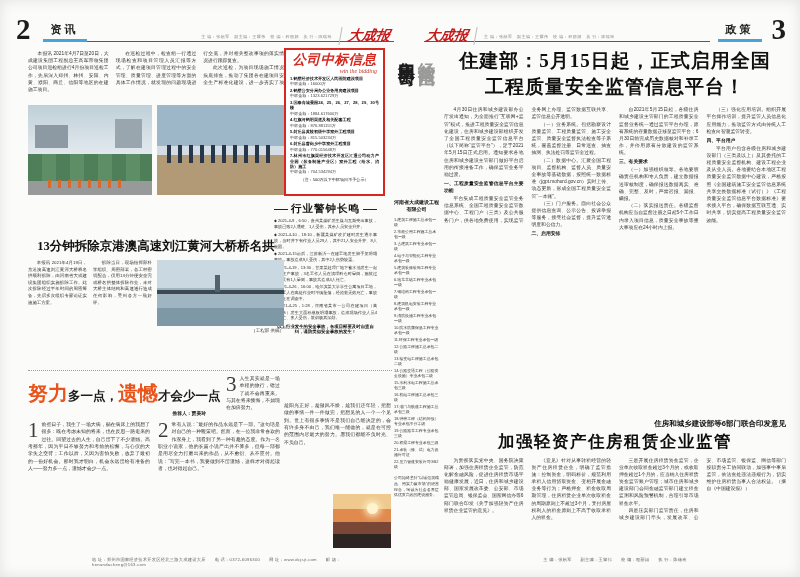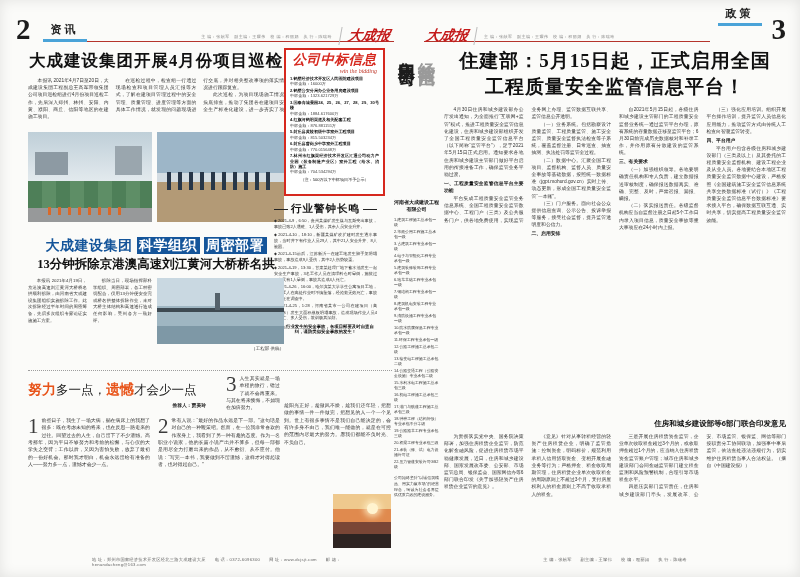--- a/index.html
+++ b/index.html
@@ -14,21 +14,21 @@
   .pageno { font:700 29px "Liberation Serif","DejaVu Serif",serif; line-height:.85; color:#1c1c1c; }
   .sec { font-size:11px; font-weight:bold; letter-spacing:3px; color:#222;
          border-bottom:3px solid #4aa3d8; padding:0 8px 2px; margin:0 0 0 12px; }
   .rulewrap { flex:1; display:flex; align-items:flex-end; justify-content:flex-end;
               border-bottom:1.5px solid #b5342c; height:100%; }
   .mast { font-size:4px; color:#8a8a8a; letter-spacing:.5px; margin:0 8px 2px 8px; white-space:nowrap; }
   .logo { font:italic 700 14px "DejaVu Serif",serif; color:#c41b1b; transform:skewX(-10deg);
           padding:0 4px 0 7px; margin-bottom:-4px; white-space:nowrap; }
   .hdr-left .logo { border-left:1px solid #bbb; }
   .hdr-right .logo{ border-right:1px solid #bbb; padding:0 7px 0 2px; }
-  .hdr-right .sec { margin:0 10px 16px 8px; }
+  .hdr-right .sec { margin:0 10px 0 8px; }
 
   
   .tx p { font-size:4.8px; line-height:1.5; text-align:justify; text-indent:2em; color:#333; }
   .tx p.b { font-weight:bold; text-indent:0; color:#111; margin:1.5px 0 1px; }
 
   
   .a1 { position:absolute; left:28px; top:50px; width:256px; }
   .a1 h1 { font:700 16.5px "Liberation Serif","DejaVu Serif",serif; text-align:center;
            letter-spacing:1px; color:#111; margin-bottom:5px; }
   .a1body { column-count:3; column-gap:7px; height:50px; overflow:hidden; }
@@ -92,22 +92,22 @@
   .a2ph .deck{ position:absolute; top:46%; left:0; width:100%; height:6%; background:#3e4a52; }
   .a2ph .pyl { position:absolute; top:22%; left:46%; width:4%; height:26%; background:#55626b; }
   .a2cap { text-align:right; font-size:4.5px; color:#333; margin-top:2px; }
 
   
   .dotline { position:absolute; left:28px; top:370px; width:364px; border-top:1.5px dotted #9d9d9d; }
   .essay { position:absolute; left:28px; top:375px; width:252px; height:173px; overflow:hidden; }
   .e-top { display:flex; gap:6px; }
   .e-head { width:192px; padding-top:5px; }
   .e-line { white-space:nowrap; }
-  .e-big { font-size:14px; font-weight:bold; color:#e8541a; }
-  .e-mid { font-size:12.5px; font-weight:normal; color:#1d1d1d; }
+  .e-big { font-size:20px; font-weight:bold; color:#e8541a; }
+  .e-mid { font-size:12.5px; font-weight:bold; color:#1d1d1d; }
   .e-rec { text-align:right; font-size:4.8px; font-weight:bold; color:#222; margin:3px 14px 0 0; }
   .e-stub { flex:1; font-size:4.9px; line-height:1.5; text-align:justify; color:#333; }
   .e-cols { display:flex; gap:8px; margin-top:5px; height:130px; overflow:hidden; }
   .e-col { flex:1; font-size:4.9px; line-height:1.5; text-align:justify; color:#333; }
   .dc { float:left; font:400 21px "Liberation Serif","DejaVu Serif",serif; color:#3c3c3c;
         margin:1px 3px 0 0; line-height:.85; }
   .e4 { position:absolute; left:284px; top:402px; width:107px; height:146px; overflow:hidden;
         display:flex; flex-direction:column; }
   .e4 .e-col { flex:1; }
   .e4photo { width:58px; height:54px; margin:3px 0 0 auto; position:relative; overflow:hidden;
@@ -151,21 +151,20 @@
     <div class="rulewrap" style="justify-content:flex-start;">
       <div class="logo">大成报</div>
       <div class="mast">主 编：张献军　副主编：王耀伟　校 编：程丽娟　执 行：陈瑞玲</div>
       <div style="flex:1"></div>
     </div>
     <div class="sec">政策</div>
     <div class="pageno">3</div>
   </div>
 
   <div class="a1">
-    <h1>大成建设集团开展4月份项目巡检</h1>
     <div class="a1body tx">
 
     <p>本报讯 2021年4月7日至20日，大成建设集团工程副总王高军带领集团公司项目巡检组进行4月份项目巡检工作，先后深入郑州、林州、安阳、内黄、濮阳、商丘、信阳等地区的在建施工项目。</p>
         <p>在巡检过程中，检查组一行通过现场检查和项目管理人员汇报等方式，了解在建项目管理过程中的安全管理、质量管理、进度管理等方面的具体工作情况，就发现的问题现场进行交底，并对相关整改事项的落实情况进行跟踪复查。</p>
         <p>此次巡检，为项目现场施工情况摸底排查，推动了集团各在建项目安全生产标准化建设，进一步夯实了项目管理基础，确保各项目安全、优质、高效推进。（工程部 供稿）</p>
       </div>
     <div class="a1photos">
       <div class="ph ph1">
         <div class="sky"></div>
         <div class="bld1"></div>
@@ -266,23 +265,20 @@
         <div class="sc-item">18.特种工程（结构补强）专业承包不分等级</div>
         <div class="sc-item">19.公路路基工程专业承包三级</div>
         <div class="sc-item">20.桥梁工程专业承包三级</div>
         <div class="sc-item">21.承装（修、试）电力设施许可证</div>
         <div class="sc-item">22.压力管道安装许可GB2级</div>
       </div>
     <div class="sc-note">公司始终坚持“以诚信筑精品、用实力赢市场”的经营理念，竭诚为社会各界提供优质高效的建设服务。</div>
   </div>
 
   <div class="a2">
-    <div class="a2t1">
-      <span>大成建设集团</span><span class="hl">科学组织</span><span class="hl">周密部署</span>
-    </div>
     <div class="a2t2">13分钟拆除京港澳高速刘江黄河大桥桥名拱</div>
     <div class="a2row">
       <div class="a2txt tx">
 
       <p>本报讯 2021年4月19日，京港澳高速刘江黄河大桥桥名拱顺利拆除，由河南省大成建设集团组织实施拆除工作。此次拆除经过半年时间的周密筹备，先后多次组织专家论证实施施工方案。</p>
           <p>拆除当日，现场指挥部科学组织、周密部署，各工种密切配合，仅用13分钟便安全完成桥名拱整体拆除作业，未对大桥主体结构和高速通行造成任何影响，受到各方一致好评。</p>
         </div>
       <div class="a2ph">
         <div class="sky"></div>
         <div class="deck"></div>
@@ -338,20 +334,21 @@
         <p>（一）加强组织领导。各地要明确责任机构和专人负责，建立数据报送审核制度，确保报送数据真实、准确、完整、及时，严禁迟报、漏报、瞒报。</p>
         <p>（二）落实报送责任。各级监督机构应当自监督注册之日起5个工作日内录入项目信息，质量安全事故等重大事项应在24小时内上报。</p>
         <p>（三）强化应用培训。组织开展平台操作培训，提升监管人员信息化应用能力，推动监管方式由传统人工检查向智慧监管转变。</p>
         <p class="b">四、平台用户</p>
         <p>平台用户包含各级住房和城乡建设部门（三类及以上）及其委托的工程质量安全监督机构、建设工程企业及从业人员。各地要结合本地区工程质量安全监管数据中心建设，严格按照《全国建筑施工安全监管信息系统共享交换数据标准（试行）》《工程质量安全监管信息平台数据标准》要求接入平台，确保数据互联互通、实时共享，切实提高工程质量安全监管效能。</p>
       </div>
   </div>
 
   <div class="r2">
     <div class="r2kick">住房和城乡建设部等6部门联合印发意见</div>
+    <div class="r2title">加强轻资产住房租赁企业监管</div>
     <div class="r2body tx">
 
     <p>为贯彻落实党中央、国务院决策部署，加强住房租赁企业监管，防范化解金融风险，促进住房租赁市场平稳健康发展，近日，住房和城乡建设部、国家发展改革委、公安部、市场监管总局、银保监会、国家网信办等6部门联合印发《关于加强轻资产住房租赁企业监管的意见》。</p>
         <p>《意见》针对从事转租经营的轻资产住房租赁企业，明确了监管措施：控制资金，明码标价，规范利用承租人信用贷取资金、变相开展金融业务等行为；严格押金、租金收取周期管理，住房租赁企业单次收取租金的周期原则上不超过3个月，支付房屋权利人的租金原则上不高于收取承租人的租金。</p>
         <p>三是开展住房租赁资金监管，企业单次收取租金超过3个月的，或收取押金超过1个月的，应当纳入住房租赁资金监管账户管理；城市住房和城乡建设部门会同金融监管部门建立租金监测和风险预警机制，合理引导市场租金水平。</p>
         <p>四是压实部门监管责任，住房和城乡建设部门牵头，发展改革、公安、市场监管、银保监、网信等部门按职责分工协同联动，加强事中事后监管，依法查处违法违规行为，切实维护住房租赁当事人合法权益。（摘自《中国建设报》）</p>
       </div>
   </div>
 
   <div class="ft ft-left">地 址：郑州市国家经济技术开发区经北三路大成建设大厦　　电 话：0372-6096300　　网 址：www.dcjsjt.com　　邮 箱：henandacheng@163.com</div>

